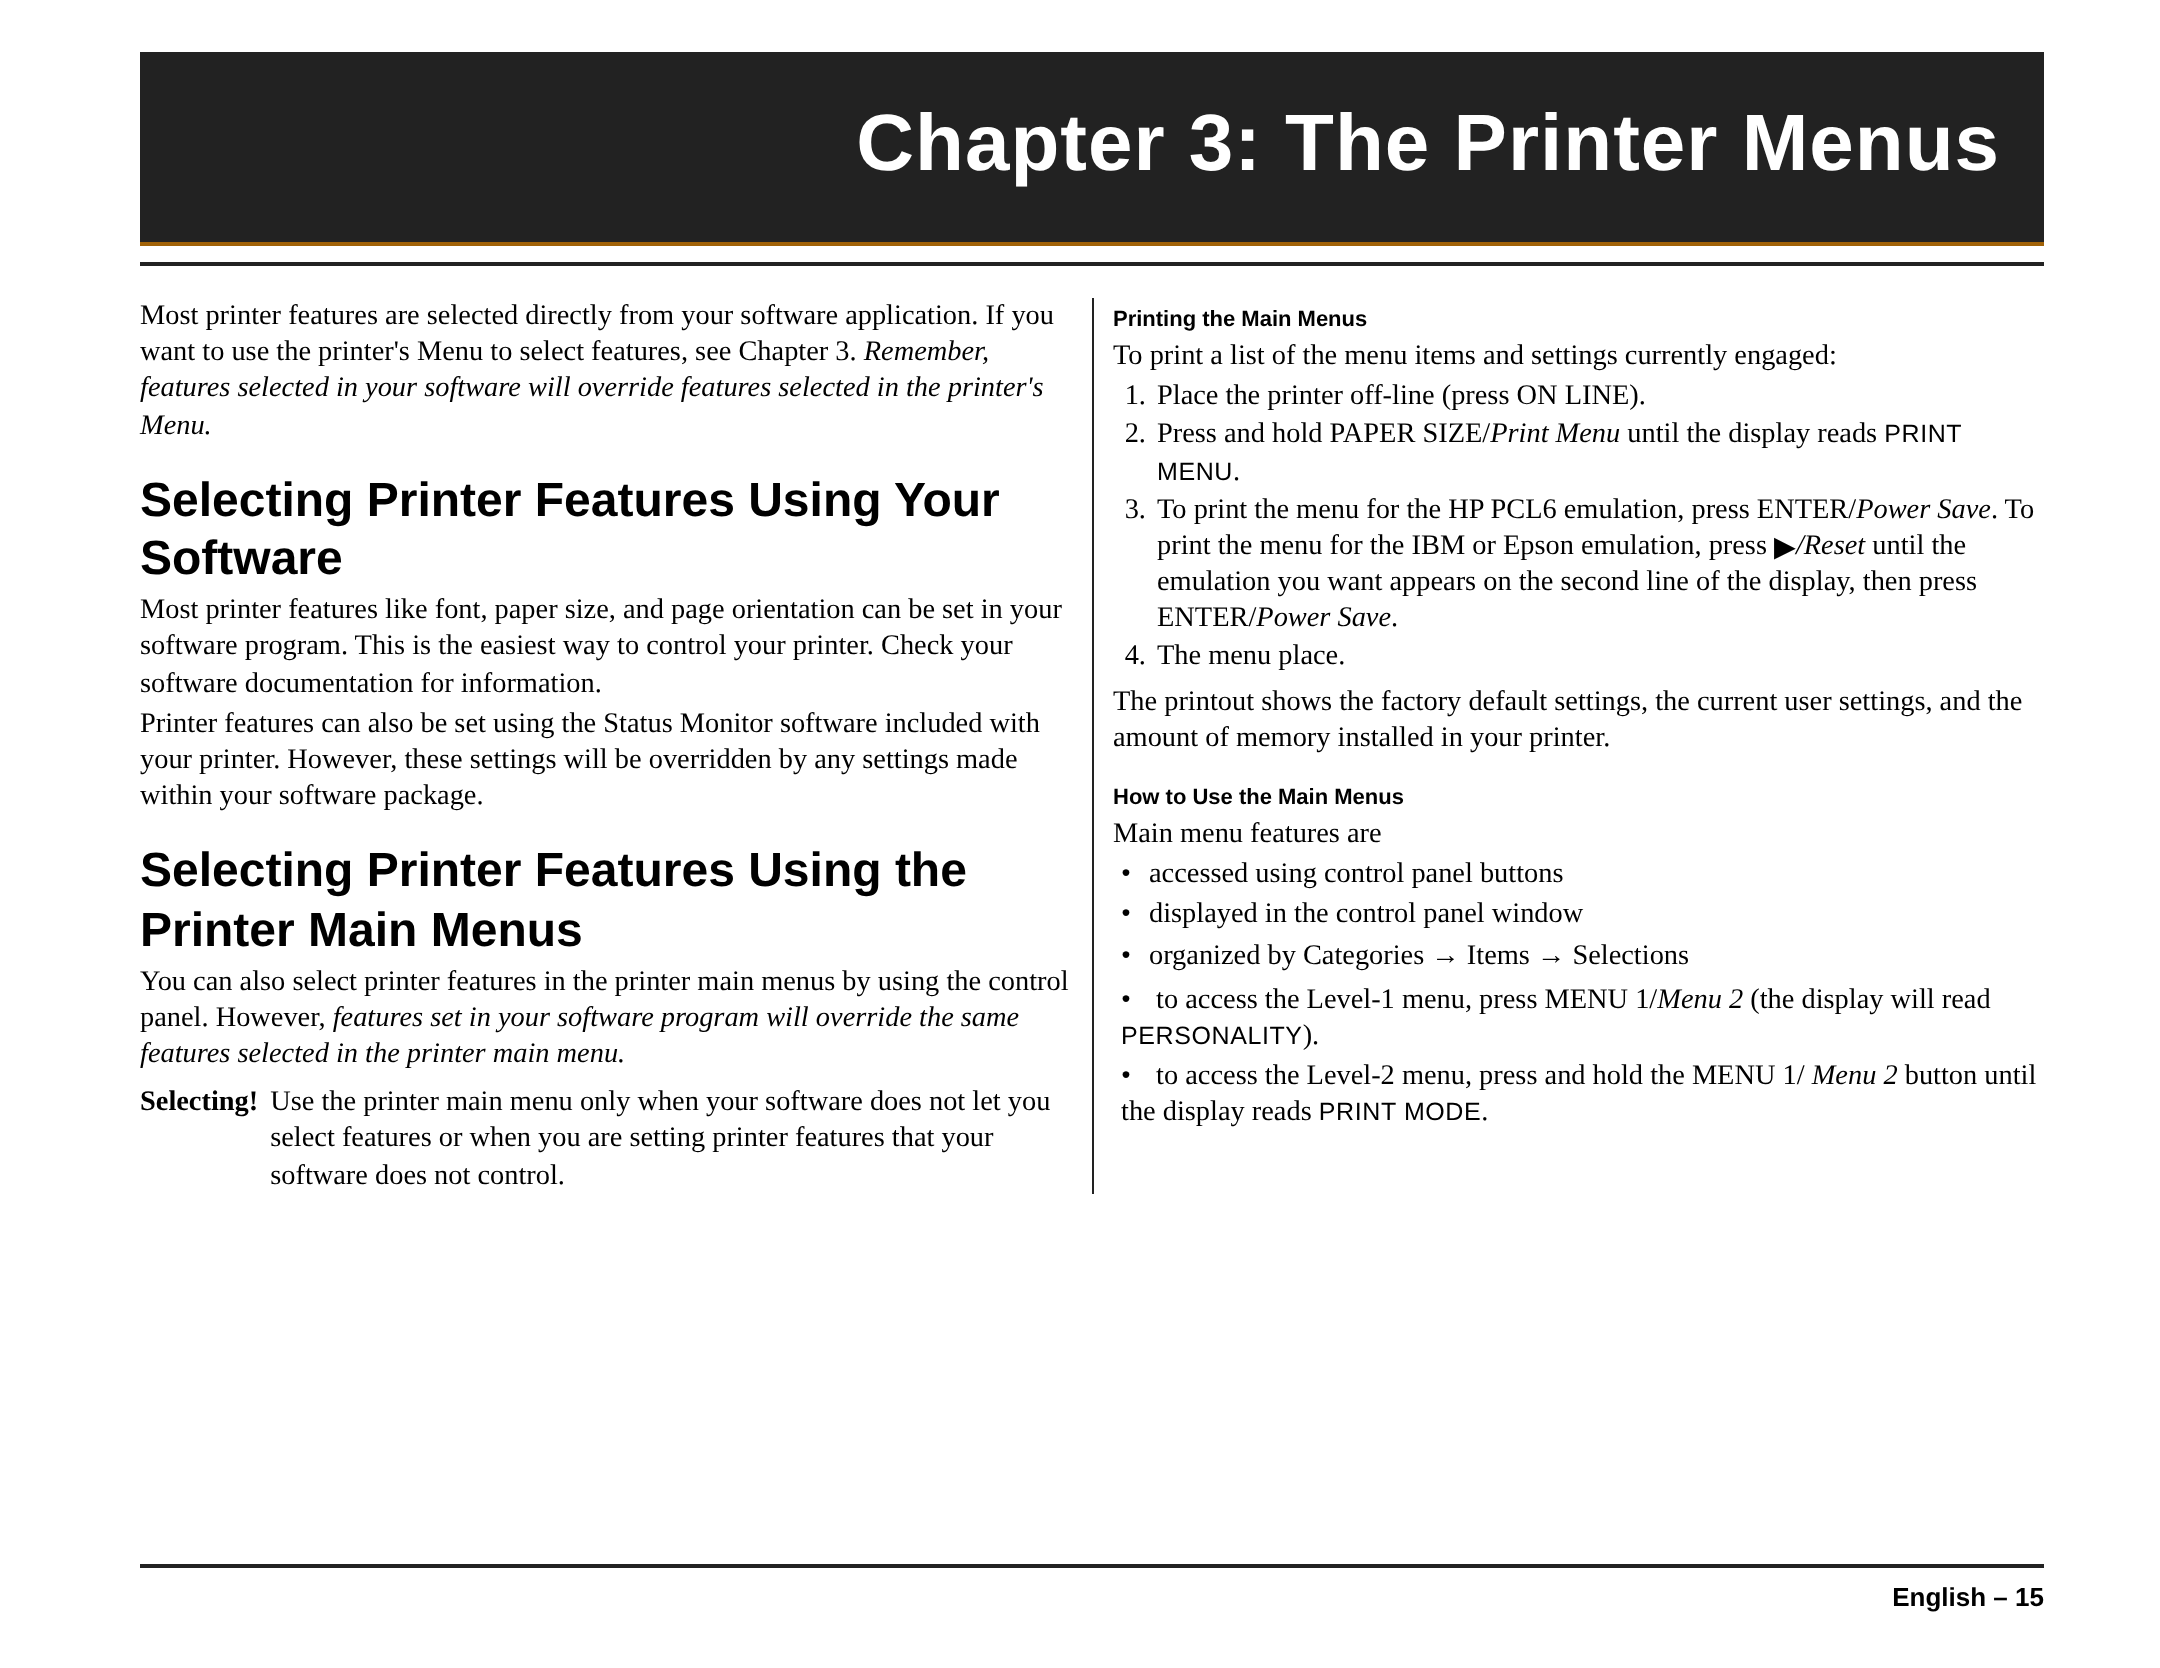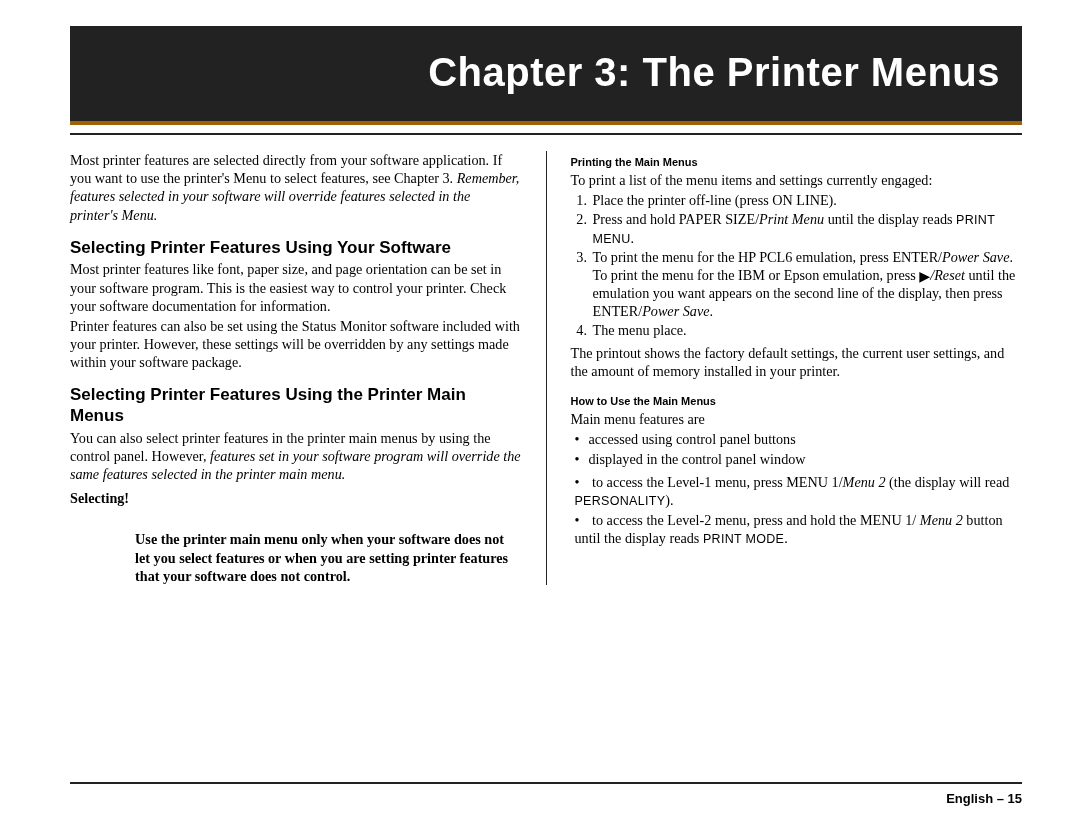--- a/index.html
+++ b/index.html
@@ -17,47 +17,47 @@
   }
   .chapter-banner {
     background: #222;
     color: #fff;
     font-family: Arial, Helvetica, sans-serif;
     font-weight: bold;
     font-size: 40px;
     letter-spacing: 0.5px;
     padding: 24px 22px 26px 0;
     text-align: right;
-    border-bottom: 4px solid #a16207;
+    border-bottom: 2px solid #a16207;
     margin-bottom: 6px;
   }
   .rule { height: 2px; background: #222; margin-top: 8px; margin-bottom: 16px; }
   .columns {
     display: flex;
-    gap: 24px;
+    gap: 10px;
   }
   .col { flex: 1 1 50%; font-size: 14.2px; line-height: 1.28; }
   .divider { width: 1px; background: #222; }
   .col h2 {
     font-family: Arial, Helvetica, sans-serif;
     font-weight: bold;
-    font-size: 17px;
+    font-size: 24px;
     margin: 14px 0 2px 0;
     line-height: 1.22;
   }
   .col h3 {
     font-family: Arial, Helvetica, sans-serif;
     font-weight: bold;
     font-size: 11px;
     margin: 4px 0 2px 0;
   }
   .col p { margin: 0 0 2px 0; }
   .important-row { display: flex; margin-top: 6px; gap: 6px; }
   .important-label { font-weight: bold; white-space: nowrap; }
-  .important-text { font-weight: bold; margin-top: 41px; }
+  .important-text { font-weight: normal; }
   ol { margin: 2px 0 4px 0; padding-left: 20px; }
   ol > li { margin-bottom: 1px; padding-left: 2px; }
   ul { list-style: none; margin: 2px 0 4px 0; padding-left: 4px; }
   ul > li { margin-bottom: 2px; }
   ul > li::before { content: "•"; display: inline-block; width: 14px; }
   .mono { font-family: Arial, Helvetica, sans-serif; font-size: 12.5px; letter-spacing: 0.3px; }
   .italic { font-style: italic; }
   .bottom-rule {
     position: absolute;
     left: 70px; right: 58px; bottom: 50px;
@@ -119,20 +119,21 @@
         </li>
         <li>The menu place.</li>
       </ol>
       <p>The printout shows the factory default settings, the current user settings, and the amount of memory installed in your printer.</p>
 
       <h3 style="margin-top:14px">How to Use the Main Menus</h3>
       <p>Main menu features are</p>
       <ul>
         <li>accessed using control panel buttons</li>
         <li>displayed in the control panel window</li>
+        <li>organized by Categories → Items → Selections</li>
       </ul>
       <ul>
         <li>
           <span>to access the Level-1 menu, press MENU 1/</span><span class="italic">Menu 2</span><span> (the display will read </span><span class="mono">PERSONALITY</span><span>).</span>
         </li>
         <li>
           <span>to access the Level-2 menu, press and hold the MENU 1/ </span><span class="italic">Menu 2</span><span> button until the display reads </span><span class="mono">PRINT MODE</span><span>.</span>
         </li>
       </ul>
     </div>

